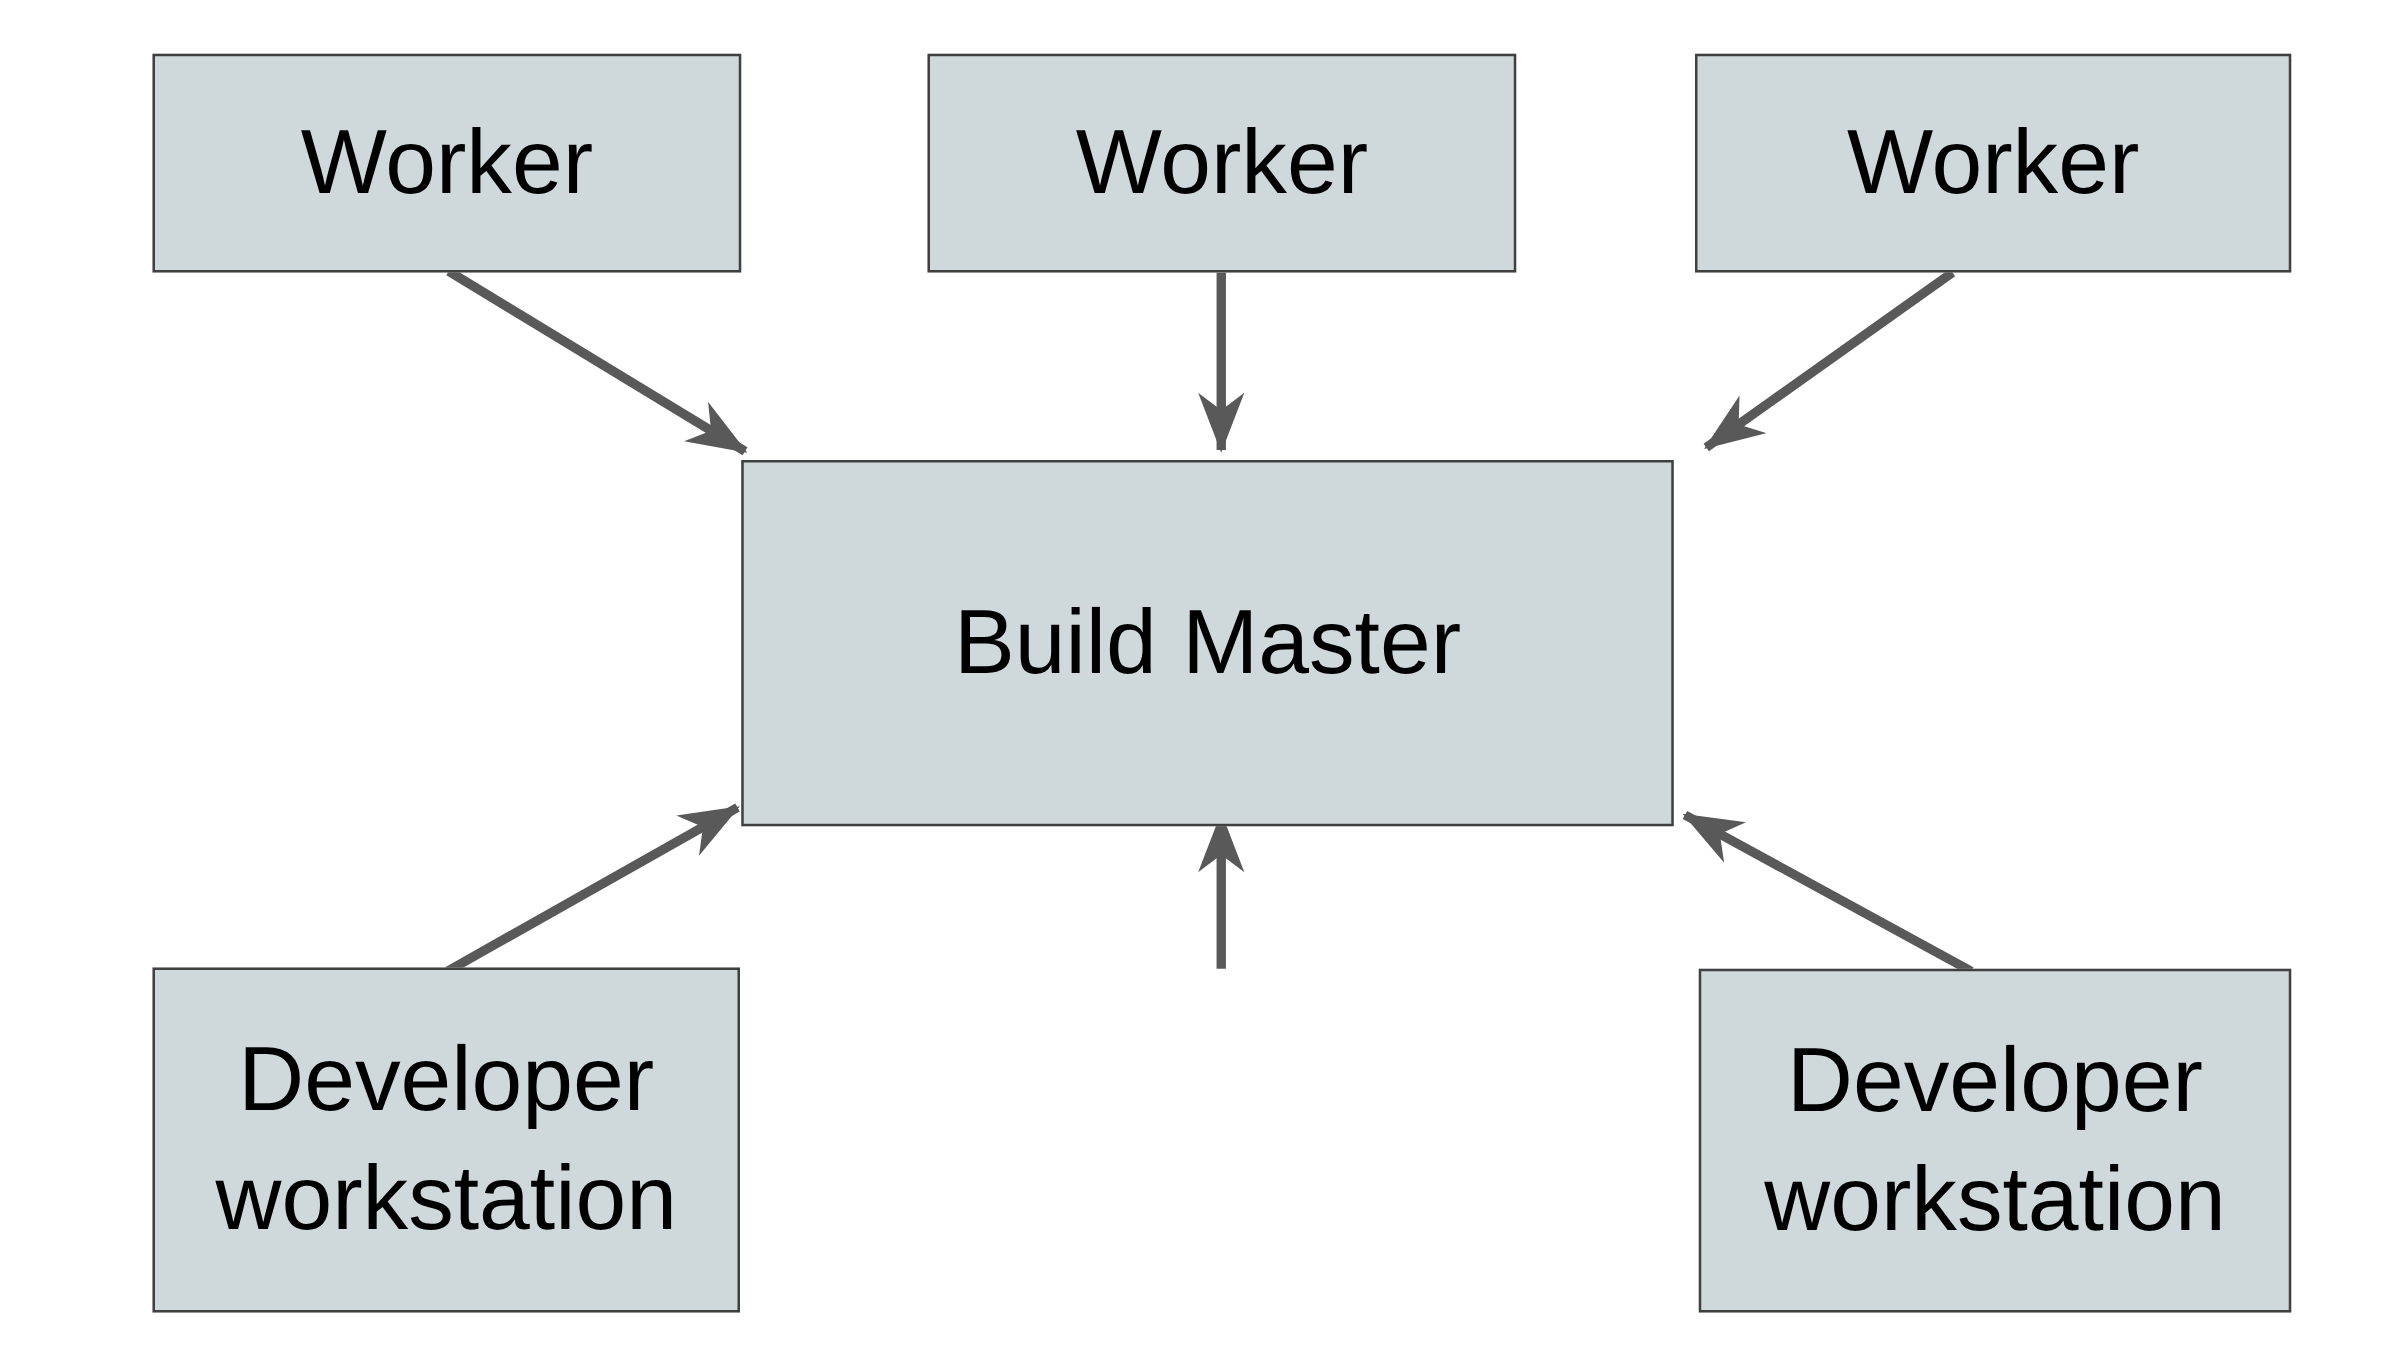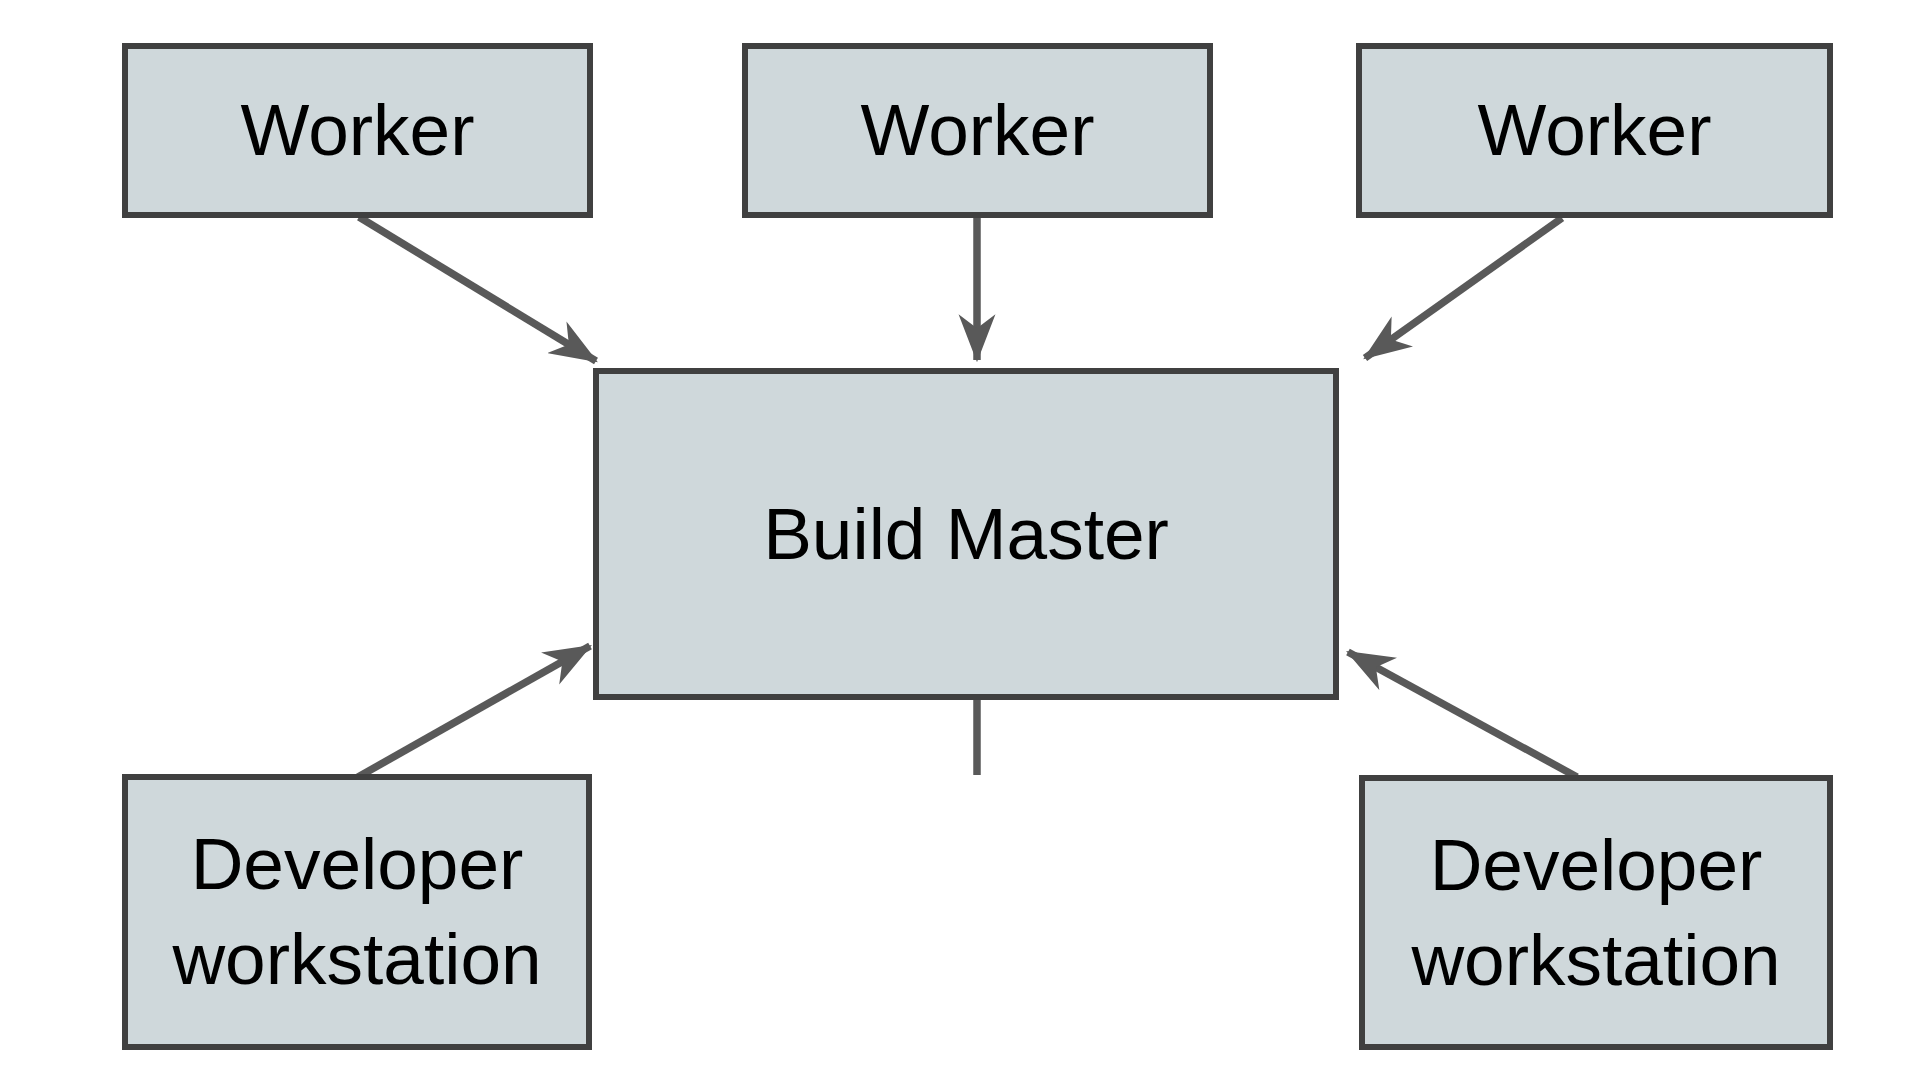--- a/index.html
+++ b/index.html
@@ -19,38 +19,38 @@
     position: absolute;
     left: 0;
     top: 0;
     width: 1910px;
     height: 1090px;
   }
   .node {
     position: absolute;
     box-sizing: border-box;
     background: #cfd8db;
-    border: 6px solid #404040;
+    border: 2px solid #404040;
     display: flex;
     align-items: center;
     justify-content: center;
     text-align: center;
     color: #000000;
     font-size: 73px;
     line-height: 1.3;
   }
   .node .label {
     display: block;
     padding: 0 10px;
   }
   
   #node-worker-left      { left: 122px;  top: 43px;  width: 471px; height: 175px; }
   #node-worker-center    { left: 742px;  top: 43px;  width: 471px; height: 175px; }
   #node-worker-right     { left: 1356px; top: 43px;  width: 477px; height: 175px; }
-  #node-build-master     { left: 593px;  top: 368px; width: 746px; height: 332px; }
+  #node-build-master     { left: 593px;  top: 368px; width: 746px; height: 293px; }
   #node-dev-left         { left: 122px;  top: 774px; width: 470px; height: 276px; }
   #node-ci-server        { left: 740px;  top: 775px; width: 476px; height: 277px; }
   #node-dev-right        { left: 1359px; top: 775px; width: 474px; height: 275px; }
 </style>
 </head>
 <body>
 
 <div id="canvas">
 
   <svg id="arrow-layer" viewBox="0 0 1910 1090" xmlns="http://www.w3.org/2000/svg">

